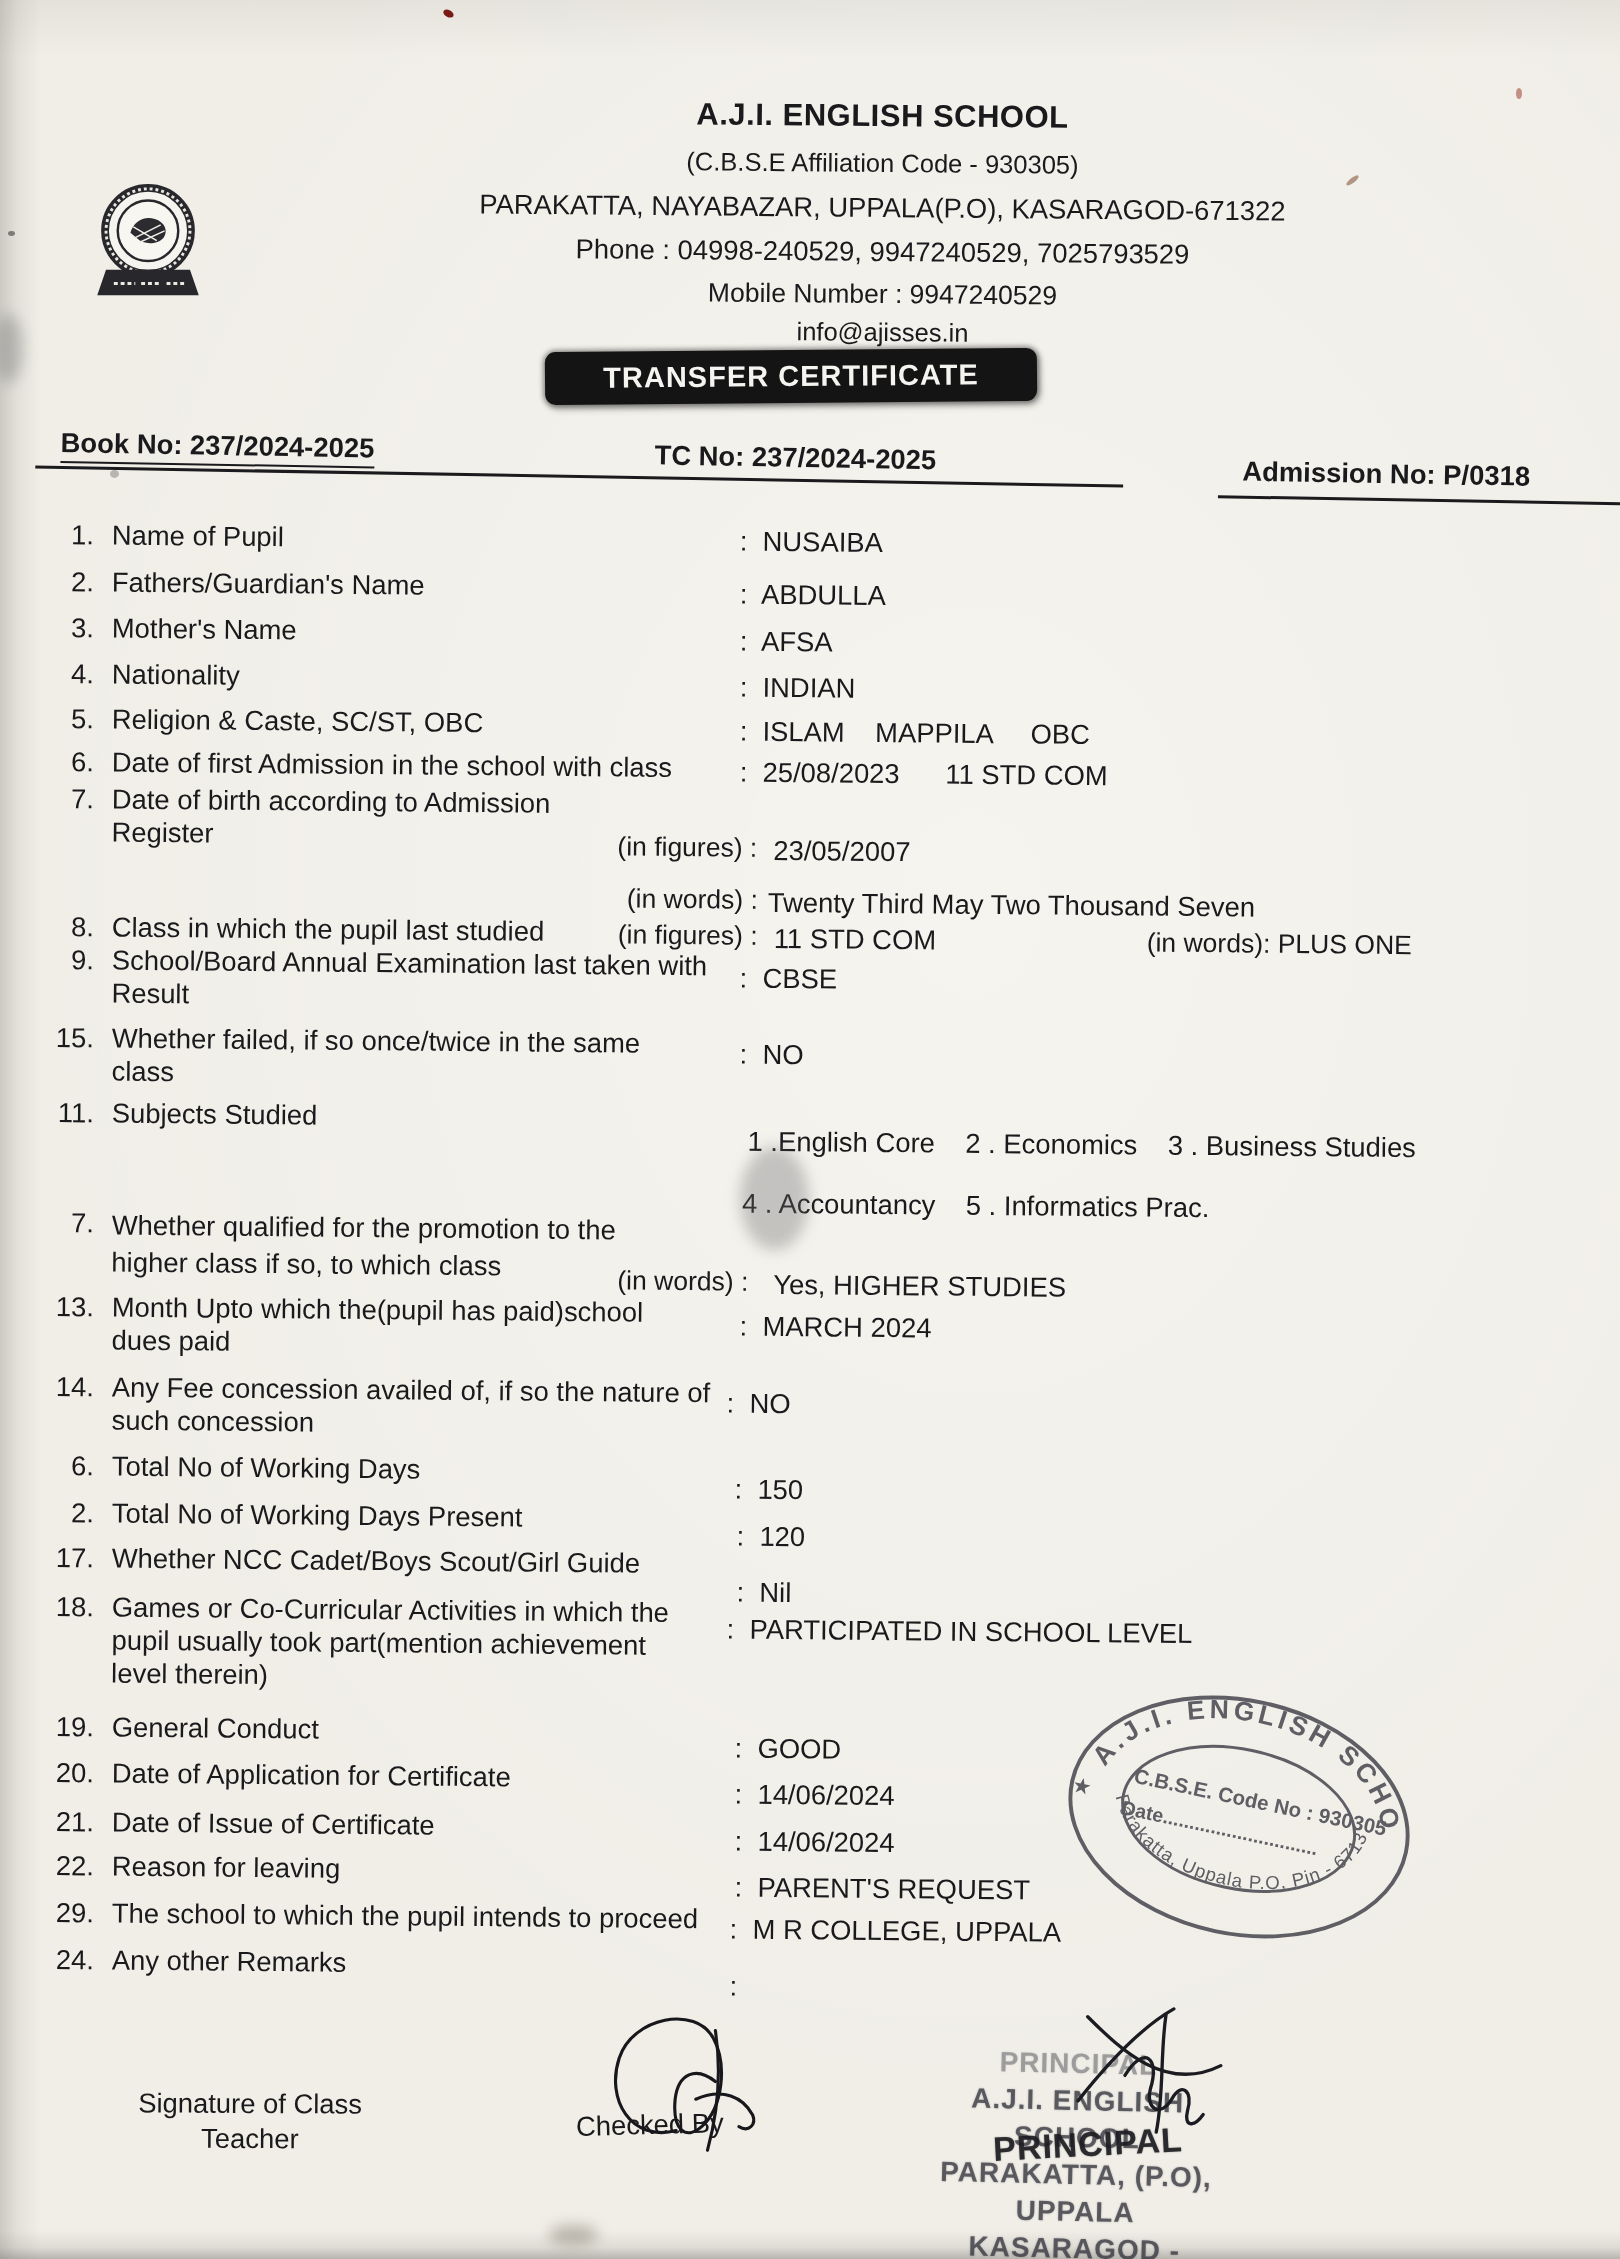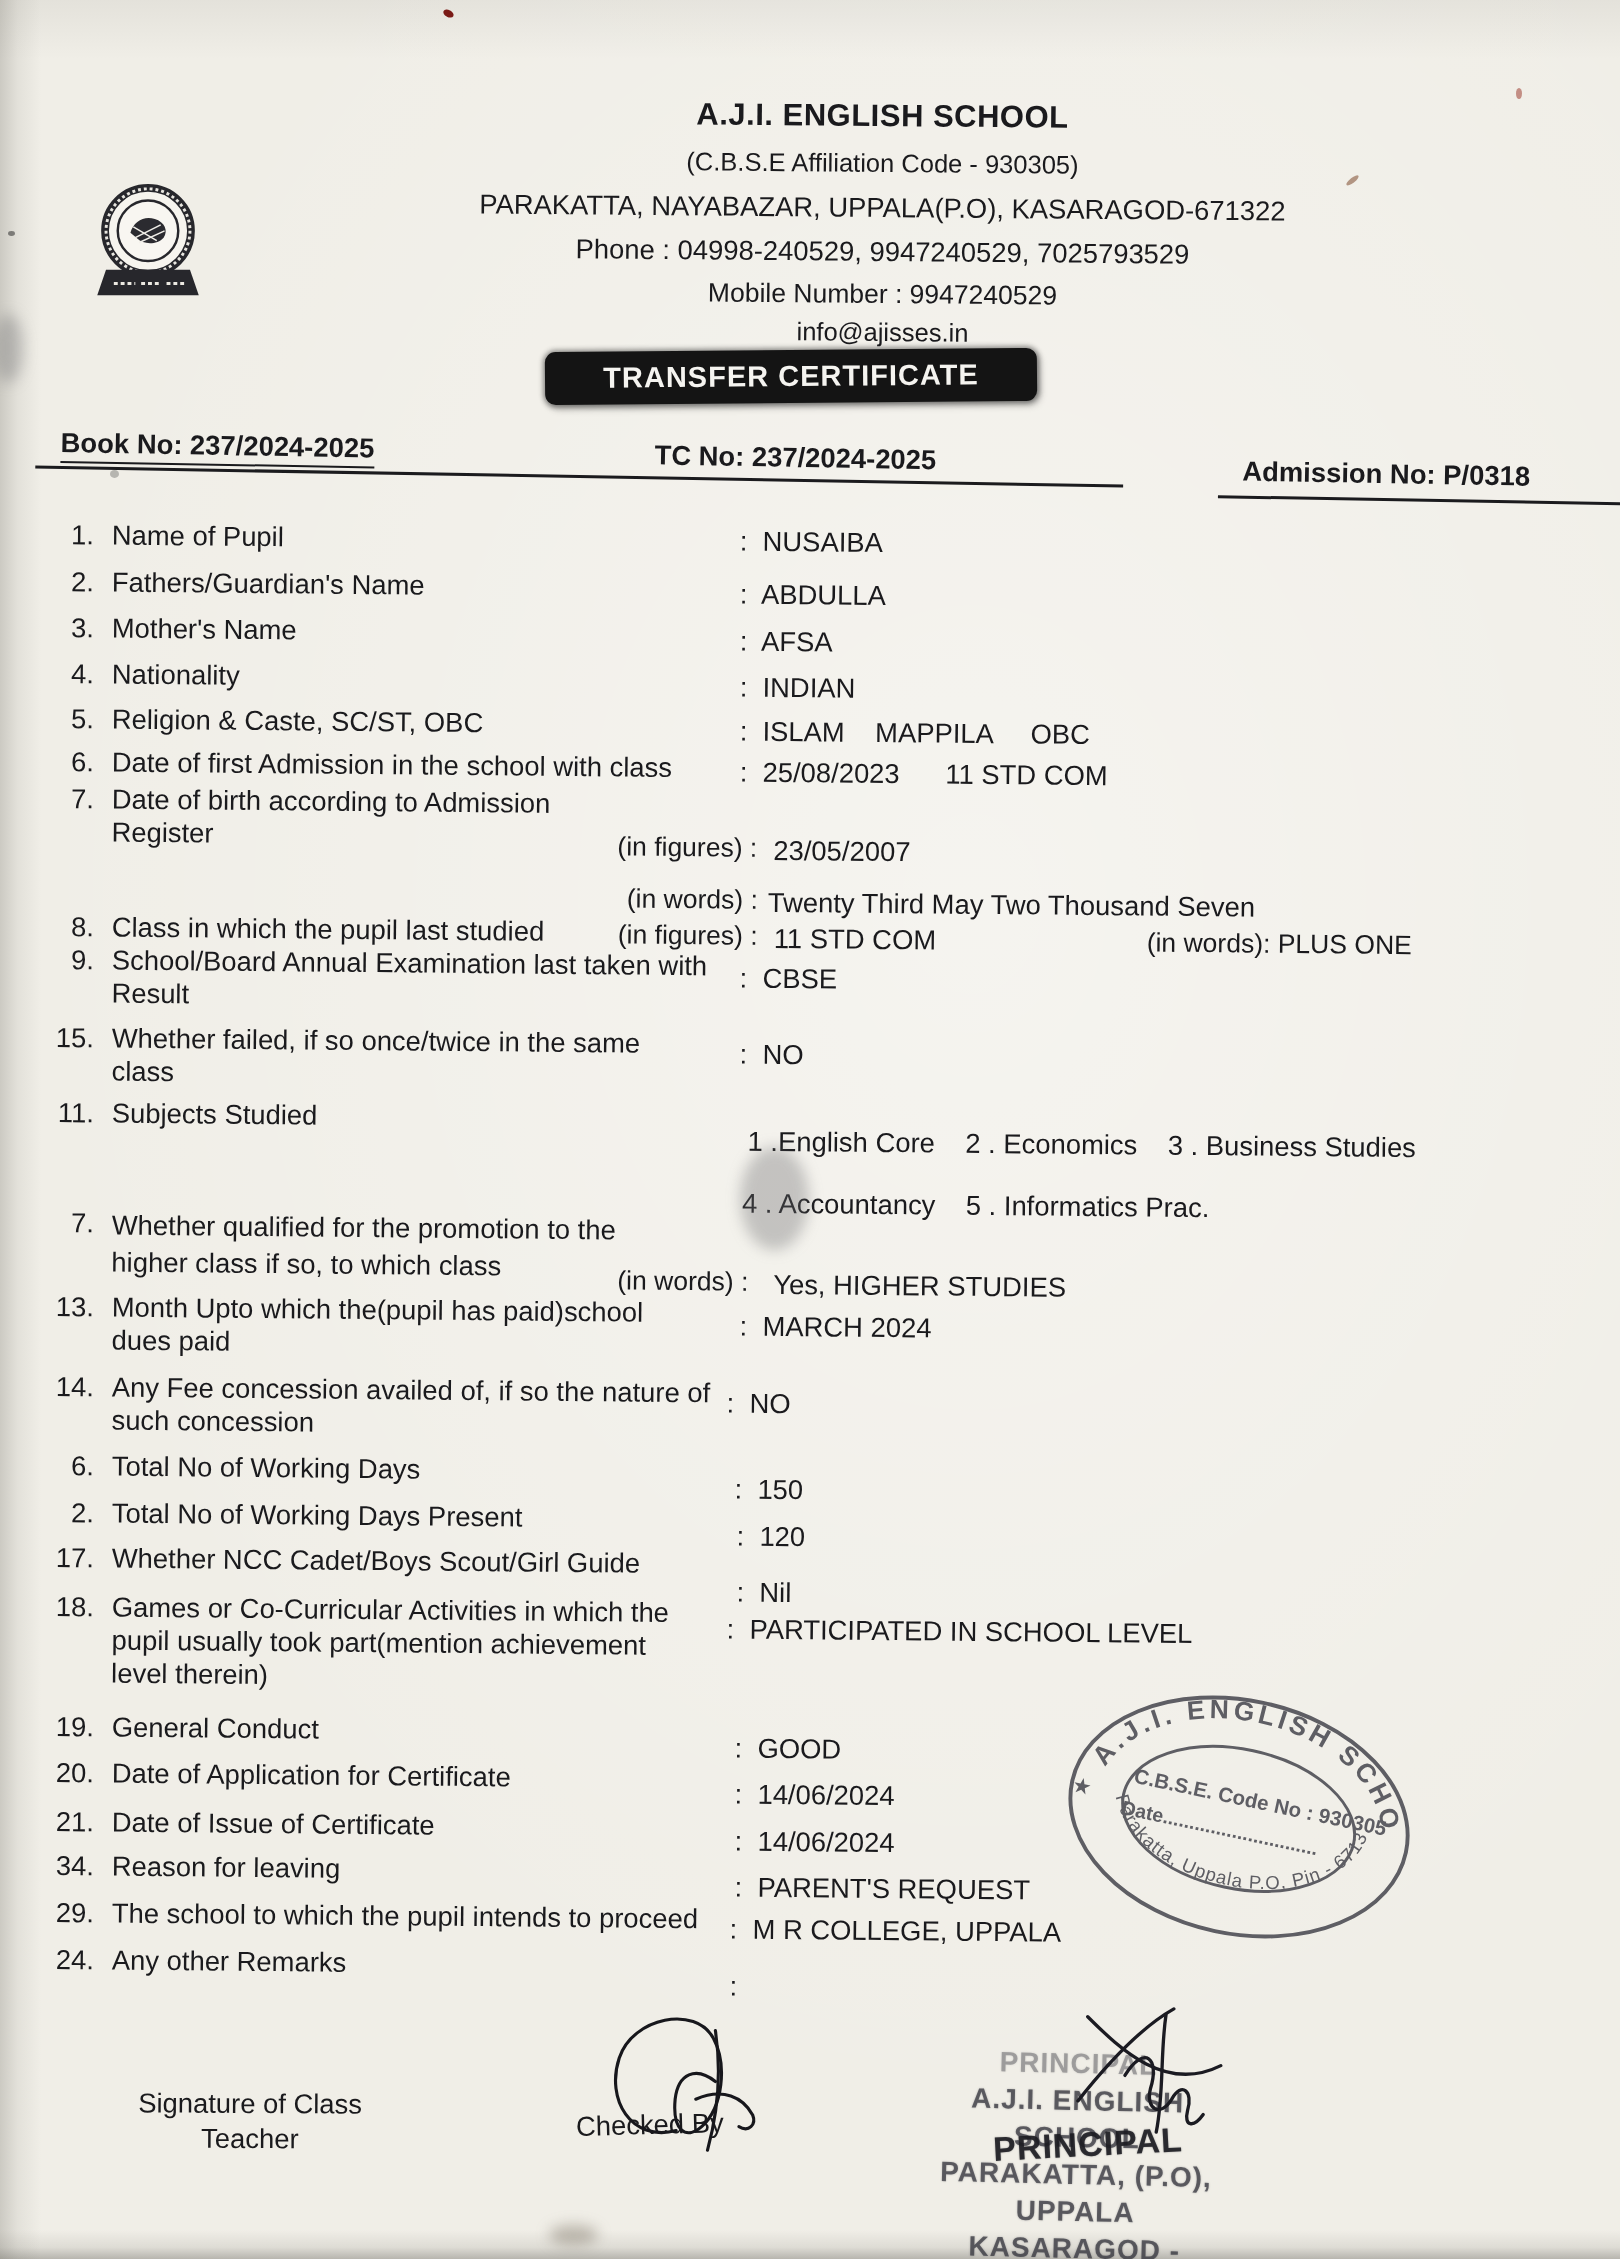--- a/index.html
+++ b/index.html
@@ -239,21 +239,21 @@
     <span class="no">20.</span>
     <span class="lbl">Date of Application for Certificate</span>
     <span class="val" style="left:684px;top:14.7px">:  14/06/2024</span>
   </div>
   <div class="row" style="top:1805px">
     <span class="no">21.</span>
     <span class="lbl">Date of Issue of Certificate</span>
     <span class="val" style="left:684px;top:12.7px">:  14/06/2024</span>
   </div>
   <div class="row" style="top:1849px">
-    <span class="no">34.</span>
+    <span class="no">22.</span>
     <span class="lbl">Reason for leaving</span>
     <span class="val" style="left:684px;top:14.7px">:  PARENT'S REQUEST</span>
   </div>
   <div class="row" style="top:1896px">
     <span class="no">29.</span>
     <span class="lbl">The school to which the pupil intends to proceed</span>
     <span class="val" style="left:679px;top:9.8px">:  M R COLLEGE, UPPALA</span>
   </div>
   <div class="row" style="top:1943px">
     <span class="no">24.</span>

